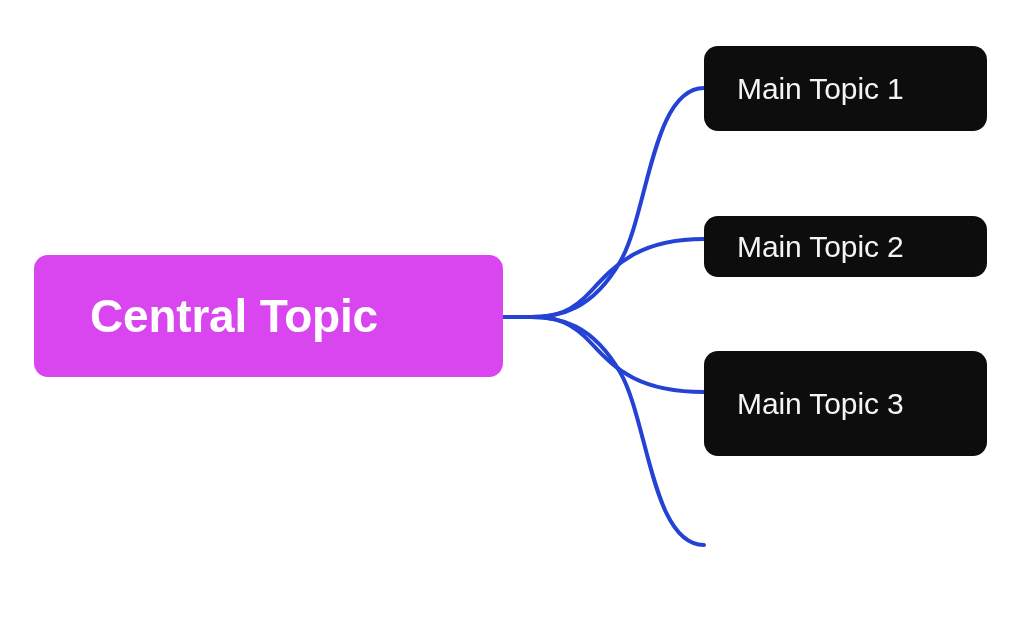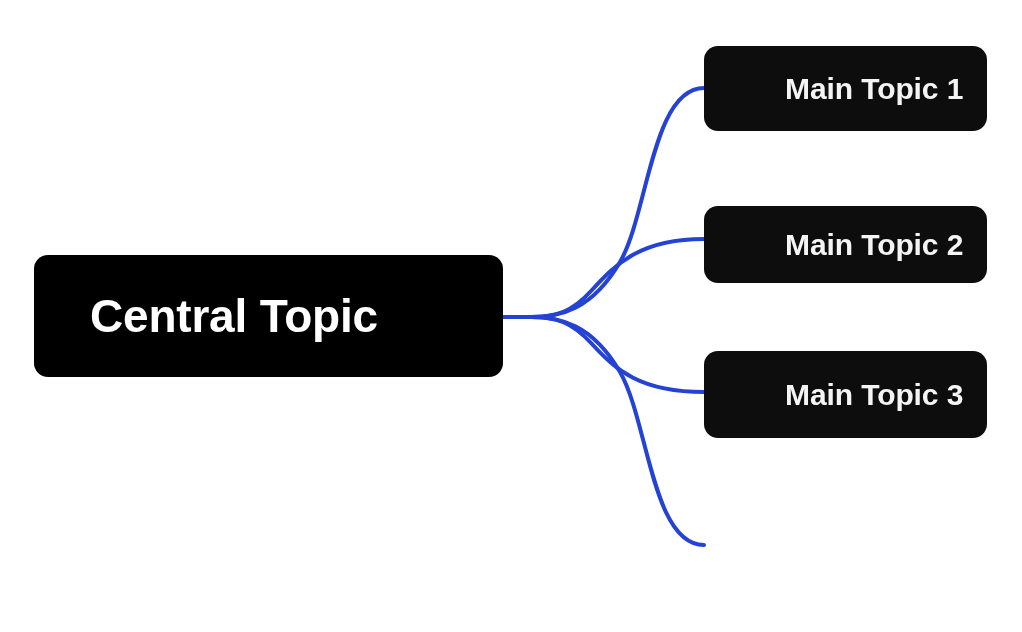--- a/index.html
+++ b/index.html
@@ -48,46 +48,45 @@
     white-space: nowrap;
   }
   .node-main {
     left: 704px;
     width: 283px;
     border-radius: 14px;
     padding-left: 33px;
   }
   .node-main .node-label {
     font-size: 30px;
-    font-weight: 700;
+    font-weight: 400;
     letter-spacing: -0.1px;
     color: #f4f4f5;
     white-space: nowrap;
-    margin-left: 48px;
   }
   .node-main.n1 { top: 46px;  height: 85px; }
-  .node-main.n2 { top: 206px; height: 77px; }
-  .node-main.n3 { top: 351px; height: 87px; }
+  .node-main.n2 { top: 216px; height: 61px; }
+  .node-main.n3 { top: 351px; height: 105px; }
   .node-main.n4 { top: 503px; height: 81px; }
 </style>
 </head>
 <body>
 
 <div id="canvas" style="background: rgb(255, 255, 255); width: 1022px; height: 632px;">
 
   <svg id="connector-layer" viewBox="0 0 1022 632" width="1022" height="632" xmlns="http://www.w3.org/2000/svg">
     <g id="connector-group" fill="none" stroke="#2442D4" stroke-width="4" stroke-linecap="round" stroke-linejoin="round">
       <path d="M 503 317 L 531 317 C 560 317 592 310 620 262 C 648 214 652 88 704 88"></path>
       <path d="M 531 317 C 556 317 572 312 592 290 C 616 264 640 239 704 239"></path>
       <path d="M 531 317 C 556 317 572 322 592 344 C 616 370 640 392 704 392"></path>
       <path d="M 531 317 C 560 317 592 324 620 372 C 648 420 652 545 704 545"></path>
     </g>
   </svg>
 
-  <div class="node node-central" style="background: #000000;">
+  <div class="node node-central" style="background: #d946ef;">
     <span class="node-label" style="color: rgb(255, 255, 255);">Central Topic</span>
   </div>
 
   <div class="node node-main n1" style="background: rgb(13, 13, 13);">
     <span class="node-label" style="color: rgb(244, 244, 245);">Main Topic 1</span>
   </div>
 
   <div class="node node-main n2" style="background: rgb(13, 13, 13);">
     <span class="node-label" style="color: rgb(244, 244, 245);">Main Topic 2</span>
   </div>

